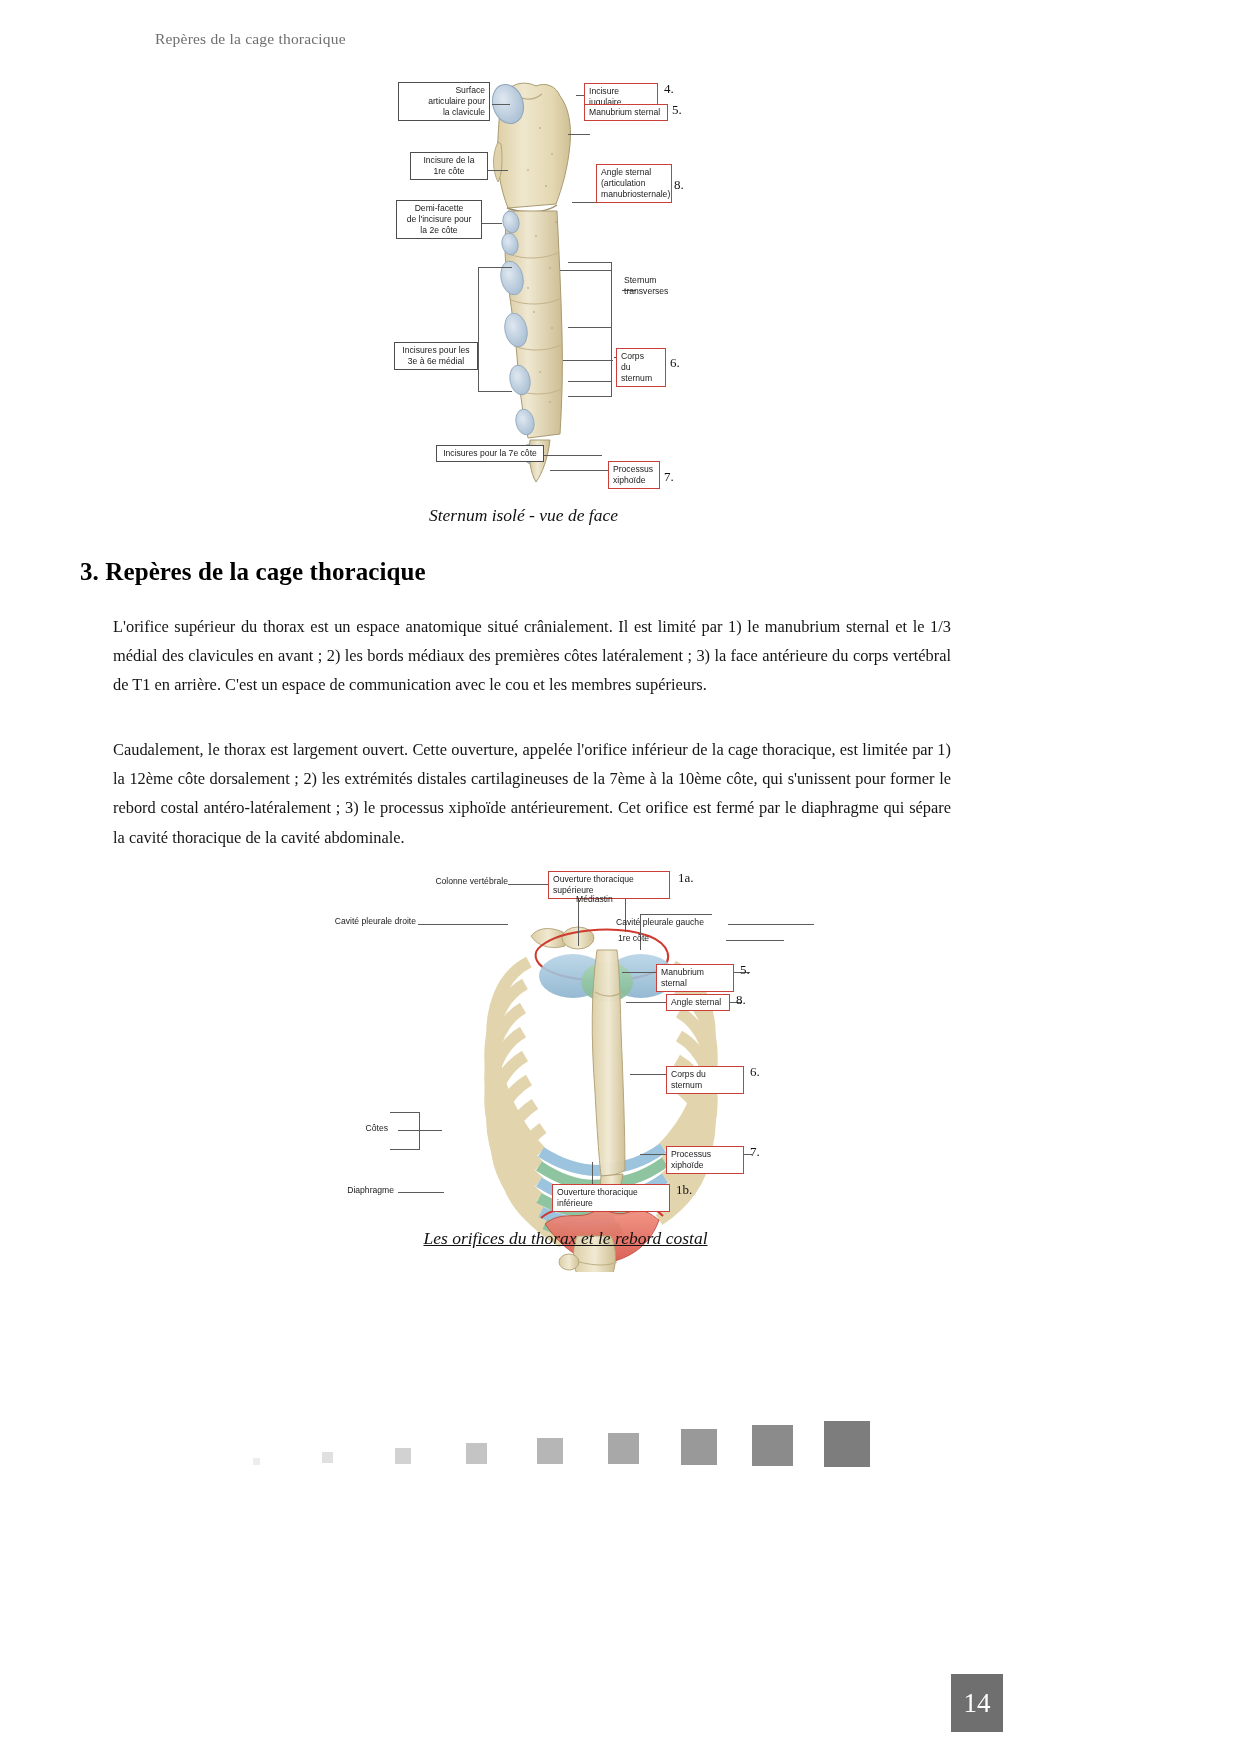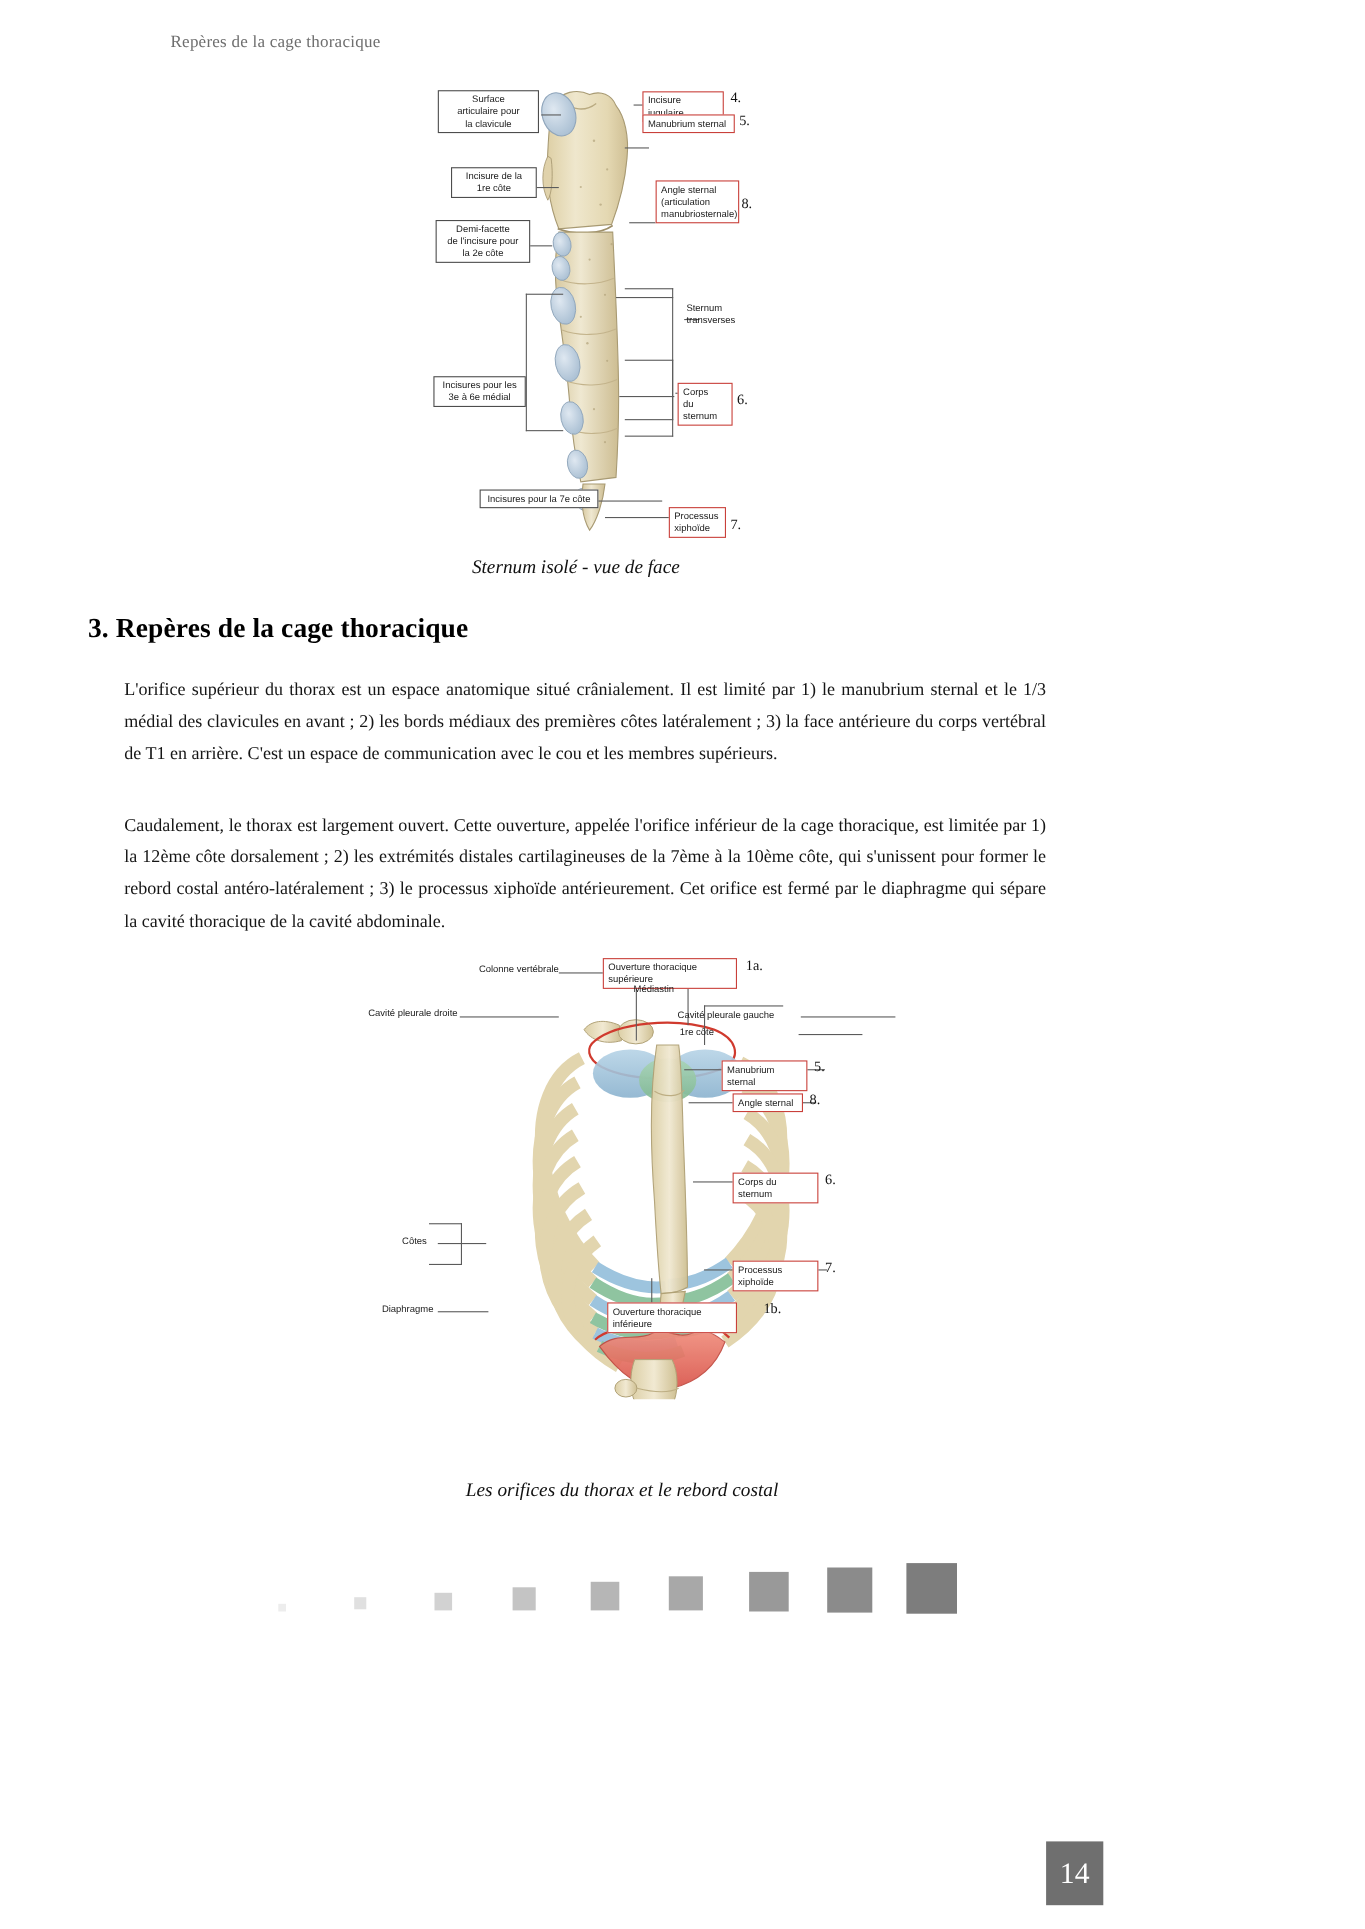--- a/index.html
+++ b/index.html
@@ -24,21 +24,21 @@
 
   
   .fig1 { position:absolute; left:400px; top:72px; width:300px; height:425px; }
 
   .caption {
     position:absolute; width:100%; text-align:center;
     font-family:"Liberation Serif", serif;
     font-style:italic; font-size:17.5px; color:#111;
   }
   #caption1 { left:0; top:505px; width:1047px; }
-  #caption2 { left:0; top:1344px; width:1131px; }
+  #caption2 { left:0; top:1228px; width:1131px;text-decoration:underline; }
 
   
   .lbl {
     position:absolute;
     background:#fff;
     border:1px solid #4d4d4d;
     font-family:"Liberation Sans", sans-serif;
     font-size:8.6px;
     line-height:1.28;
     color:#1a1a1a;
@@ -193,21 +193,21 @@
     <div class="leader h" style="left:214px;top:285px; width:18px;"></div>
     <div class="leader h" style="left:140px;top:383px; width:62px;"></div>
     <div class="leader h" style="left:150px;top:398px; width:62px;"></div>
 
     <div class="bracket" style="left:168px; top:190px; width:44px; height:120px; border-left:none; border-right:1px solid #5b5b5b;"></div>
 
     <div class="bracket" style="left:78px; top:195px; width:34px; height:125px;"></div>
 
     <div class="bracket" style="left:168px; top:255px; width:44px; height:70px; border-left:none; border-right:1px solid #5b5b5b;"></div>
 
-    <div class="lbl ta-c" style="left:-2px; top:10px; width:92px;">Surface
+    <div class="lbl ta-c" style="left:-2px; top:10px; width:92px;text-align:right;">Surface
 articulaire pour
 la clavicule</div>
 
     <div class="lbl ta-c" style="left:10px; top:80px; width:78px;">Incisure de la
 1re côte</div>
 
     <div class="lbl ta-c" style="left:-4px; top:128px; width:86px;">Demi-facette
 de l'incisure pour
 la 2e côte</div>
 
@@ -384,21 +384,21 @@
     <div class="lbl red" style="left:336px; top:132px; width:64px;">Angle sternal</div>
     <div class="num" style="left:406px; top:130px;">8.</div>
 
     <div class="lbl red" style="left:336px; top:204px; width:78px;">Corps du sternum</div>
     <div class="num" style="left:420px; top:202px;">6.</div>
 
     <div class="lbl red" style="left:336px; top:284px; width:78px;">Processus xiphoïde</div>
     <div class="num" style="left:420px; top:282px;">7.</div>
 
     <div class="lbl red" style="left:222px; top:322px; width:118px;">Ouverture thoracique inférieure</div>
-    <div class="num" style="left:346px; top:320px;margin-left:18px;">1b.</div>
+    <div class="num" style="left:346px; top:320px;">1b.</div>
   </div>
 
   <div class="caption" id="caption2">Les orifices du thorax et le rebord costal</div>
 
   <div class="footer-bar">
     <div id="squares">
         <div class="sq" style="left: 253px; bottom: 289px; width: 7px; height: 7px; background: rgb(237, 237, 237); position: absolute;"></div>
         <div class="sq" style="left: 322px; bottom: 291px; width: 11px; height: 11px; background: rgb(224, 224, 224); position: absolute;"></div>
         <div class="sq" style="left: 395px; bottom: 290px; width: 16px; height: 16px; background: rgb(210, 210, 210); position: absolute;"></div>
         <div class="sq" style="left: 466px; bottom: 290px; width: 21px; height: 21px; background: rgb(196, 196, 196); position: absolute;"></div>

